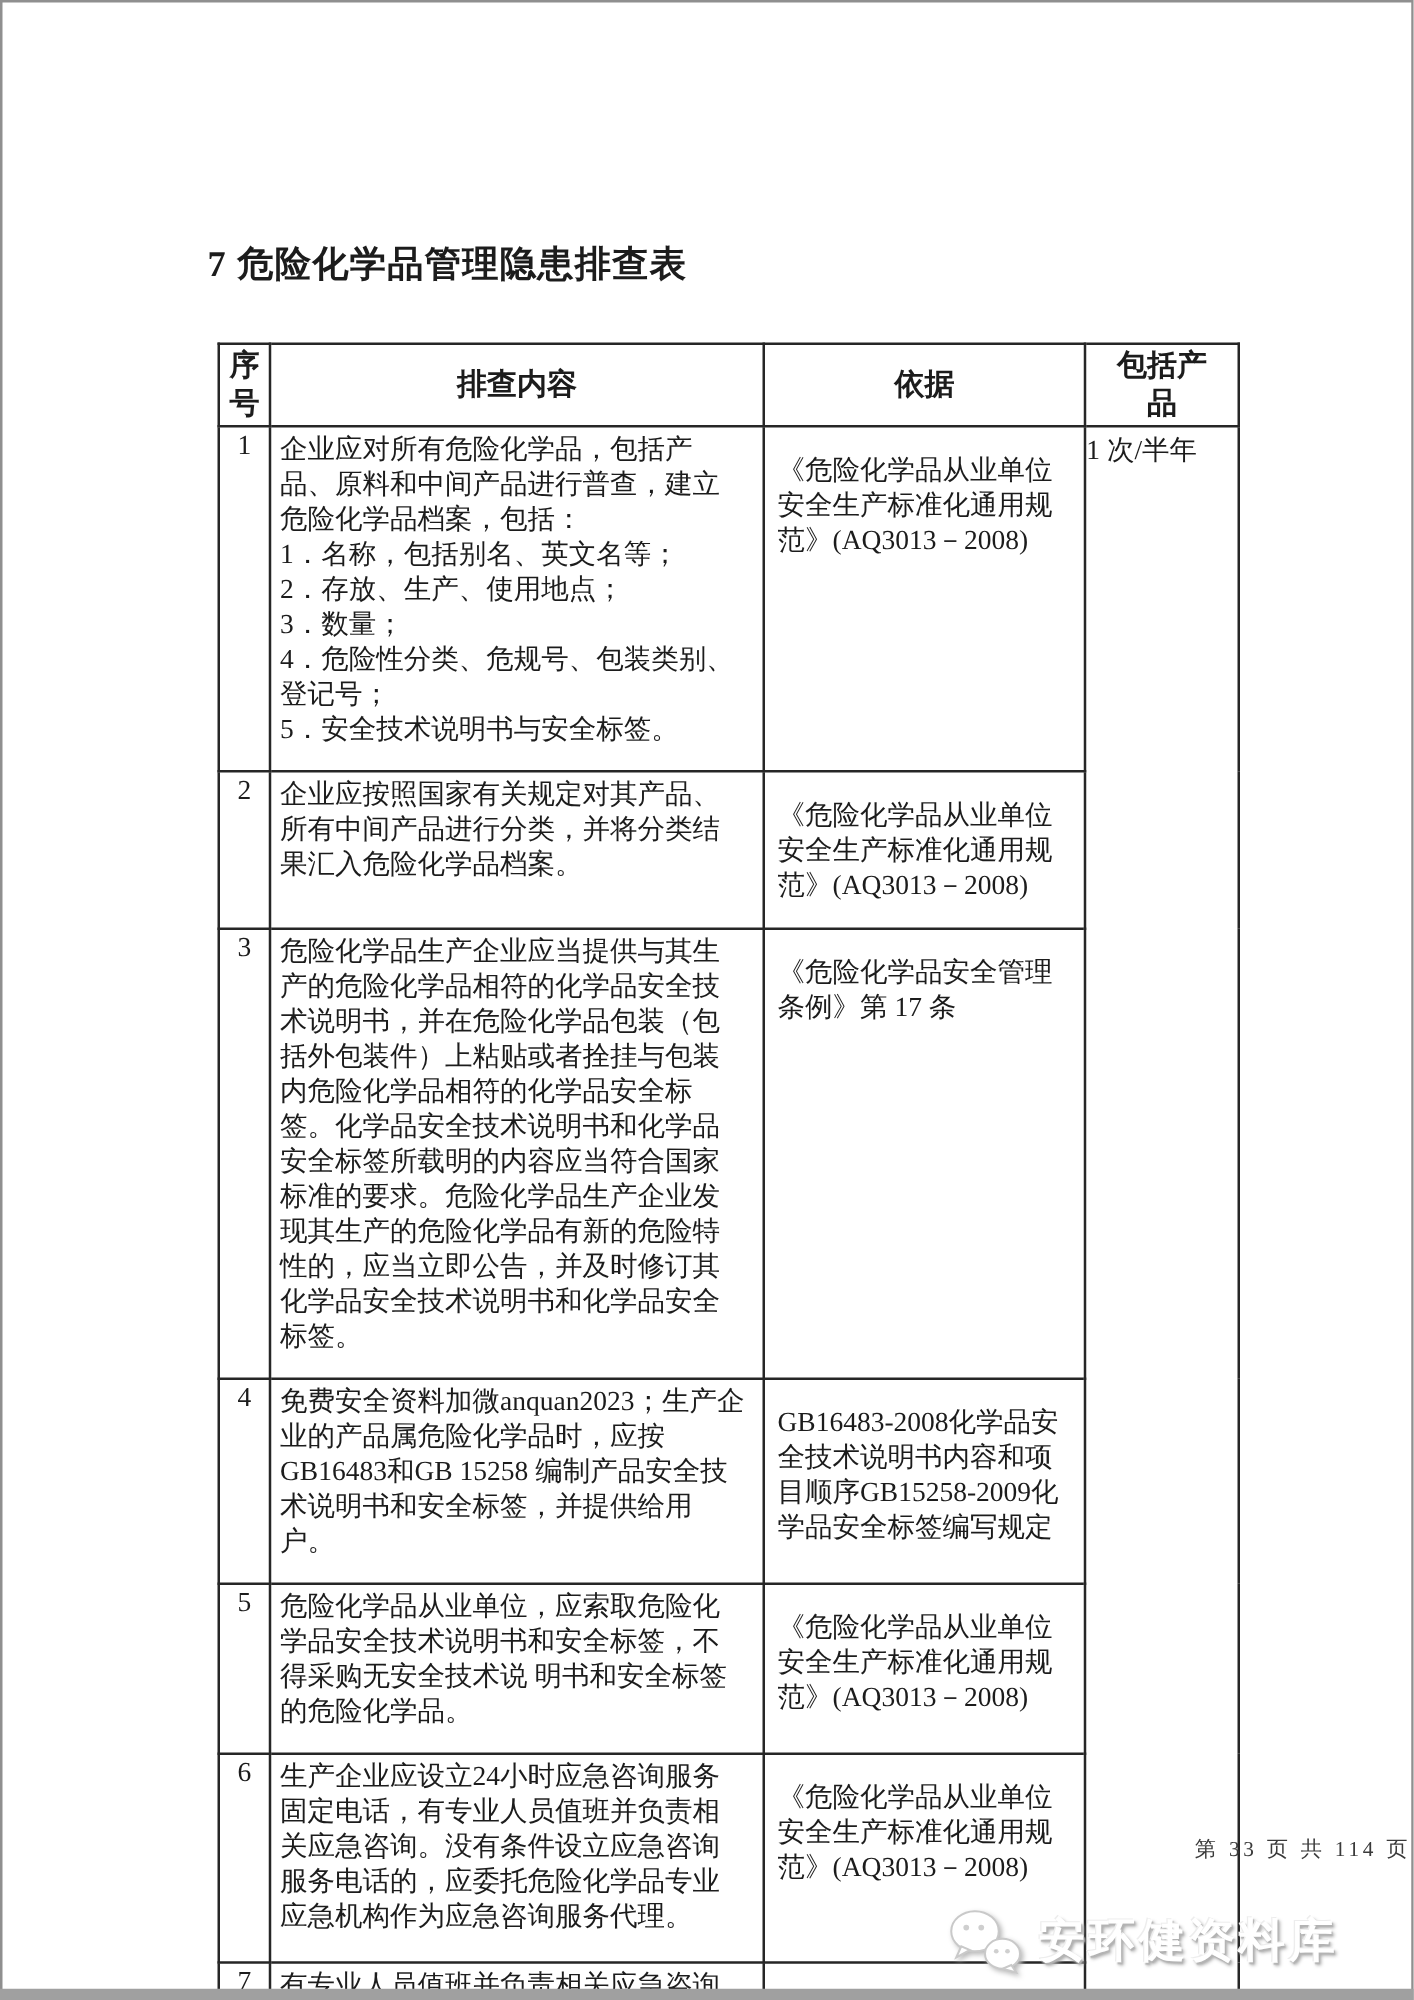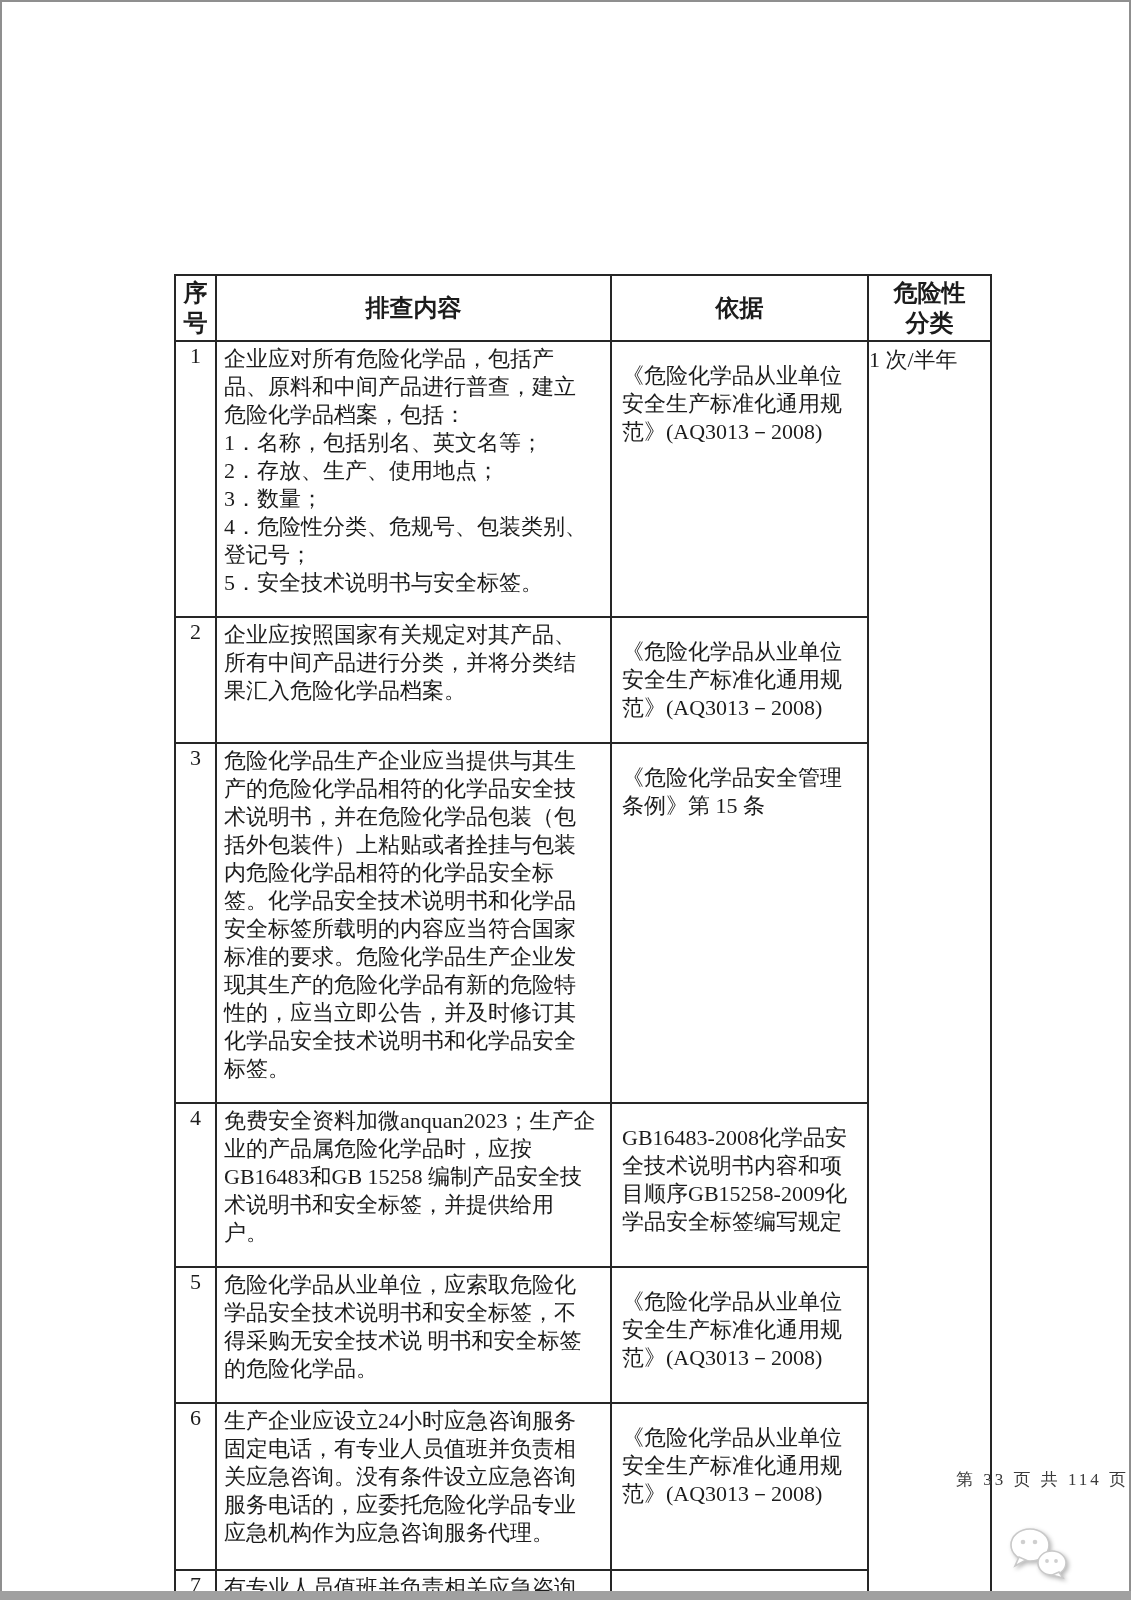--- a/index.html
+++ b/index.html
@@ -75,34 +75,35 @@
     font-size:37px;font-weight:bold;letter-spacing:3px;color:#ffffff;
     text-shadow:-1px -1px 0 #ededed,1px 1px 1px #b3b3b3,2px 2px 3px #a8a8a8;
     white-space:nowrap;
   }
 </style>
 </head>
 <body>
 
 <div class="page">
 
+  <div class="doc-title">7 危险化学品管理隐患排查表</div>
 
   <table class="inspection">
     <colgroup>
       <col class="c-no">
         <col class="c-content">
         <col class="c-basis">
         <col class="c-freq">
     </colgroup>
     <tbody>
       <tr class="hdr">
         <th>序号</th>
         <th>排查内容</th>
         <th>依据</th>
-        <th class="h-freq">危险性分类</th>
+        <th class="h-freq">包括产品</th>
       </tr>
 
       <tr class="r1">
         <td class="no">1</td>
         <td class="content">企业应对所有危险化学品，包括产品、原料和中间产品进行普查，建立危险化学品档案，包括：
 1．名称，包括别名、英文名等；
 2．存放、生产、使用地点；
 3．数量；
 4．危险性分类、危规号、包装类别、登记号；
 5．安全技术说明书与安全标签。</td>
@@ -112,21 +113,21 @@
 
       <tr class="r2">
         <td class="no">2</td>
         <td class="content">企业应按照国家有关规定对其产品、所有中间产品进行分类，并将分类结果汇入危险化学品档案。</td>
         <td class="basis">《危险化学品从业单位安全生产标准化通用规范》(AQ3013－2008)</td>
       </tr>
 
       <tr class="r3">
         <td class="no">3</td>
         <td class="content">危险化学品生产企业应当提供与其生产的危险化学品相符的化学品安全技术说明书，并在危险化学品包装（包括外包装件）上粘贴或者拴挂与包装内危险化学品相符的化学品安全标签。化学品安全技术说明书和化学品安全标签所载明的内容应当符合国家标准的要求。危险化学品生产企业发现其生产的危险化学品有新的危险特性的，应当立即公告，并及时修订其化学品安全技术说明书和化学品安全标签。</td>
-        <td class="basis">《危险化学品安全管理条例》第 15 条</td>
+        <td class="basis">《危险化学品安全管理条例》第 17 条</td>
       </tr>
 
       <tr class="r4">
         <td class="no">4</td>
         <td class="content">免费安全资料加微anquan2023；生产企业的产品属危险化学品时，应按
 GB16483和GB 15258 编制产品安全技术说明书和安全标签，并提供给用户。</td>
         <td class="basis">GB16483-2008化学品安全技术说明书内容和项目顺序GB15258-2009化学品安全标签编写规定</td>
       </tr>
 
       <tr class="r5">
@@ -159,17 +160,18 @@
         <ellipse cx="45" cy="37" rx="14" ry="12"></ellipse>
         <path d="M52 46 L56 52 L45 49 Z"></path>
       </g>
       <g fill="#cfcfcf">
         <circle cx="16" cy="16" r="2.3"></circle>
         <circle cx="28" cy="16" r="2.3"></circle>
         <circle cx="40" cy="35" r="1.9"></circle>
         <circle cx="49" cy="35" r="1.9"></circle>
       </g>
     </svg>
+    <span class="watermark-label">安环健资料库</span>
   </div>
 
 </div>
 
 <div class="bottom-bar"></div>
 
 </body></html>

